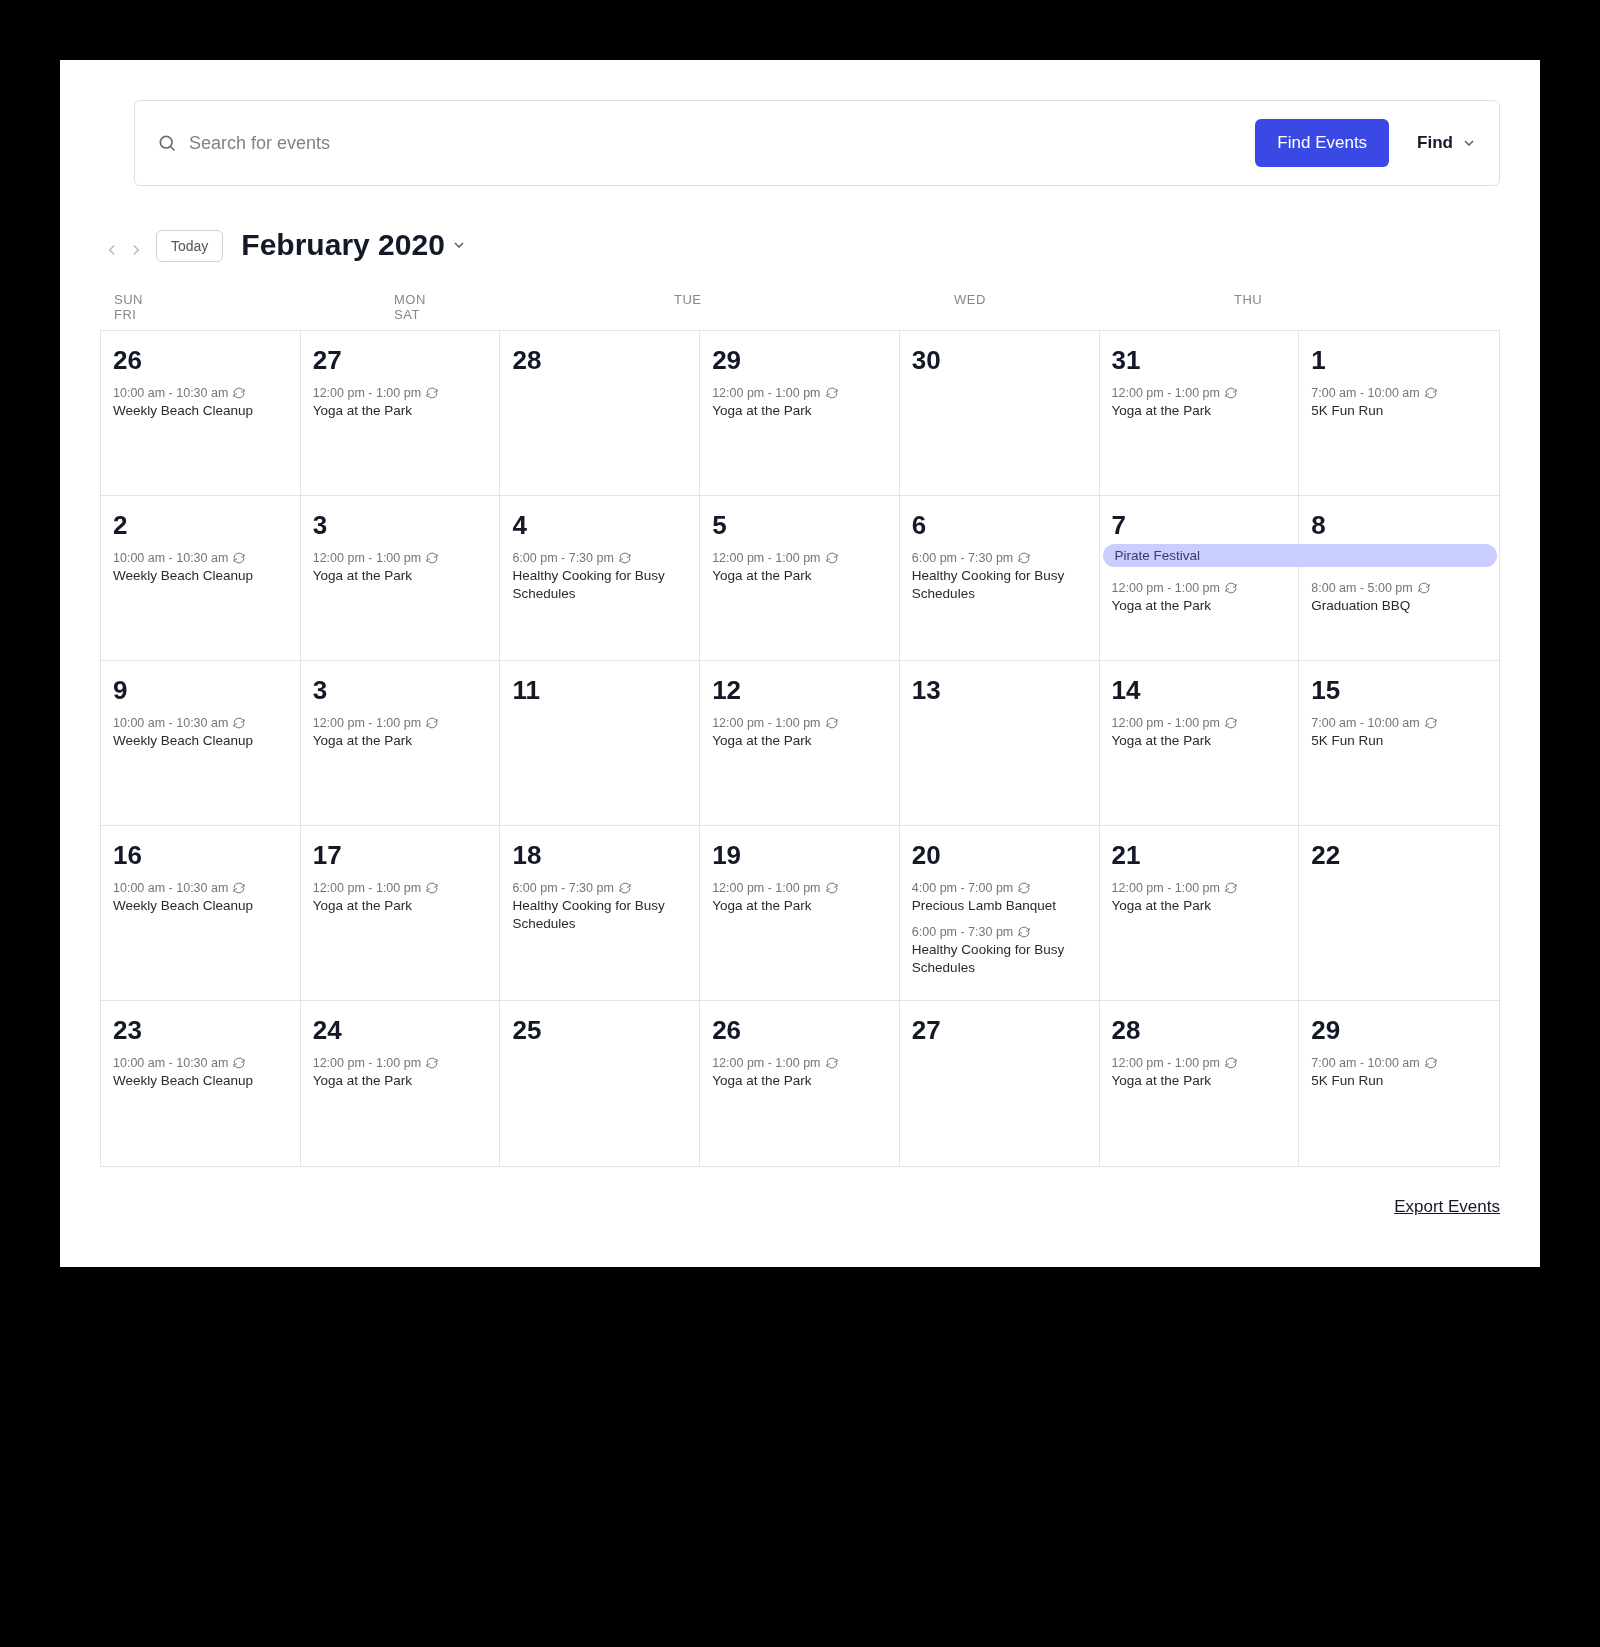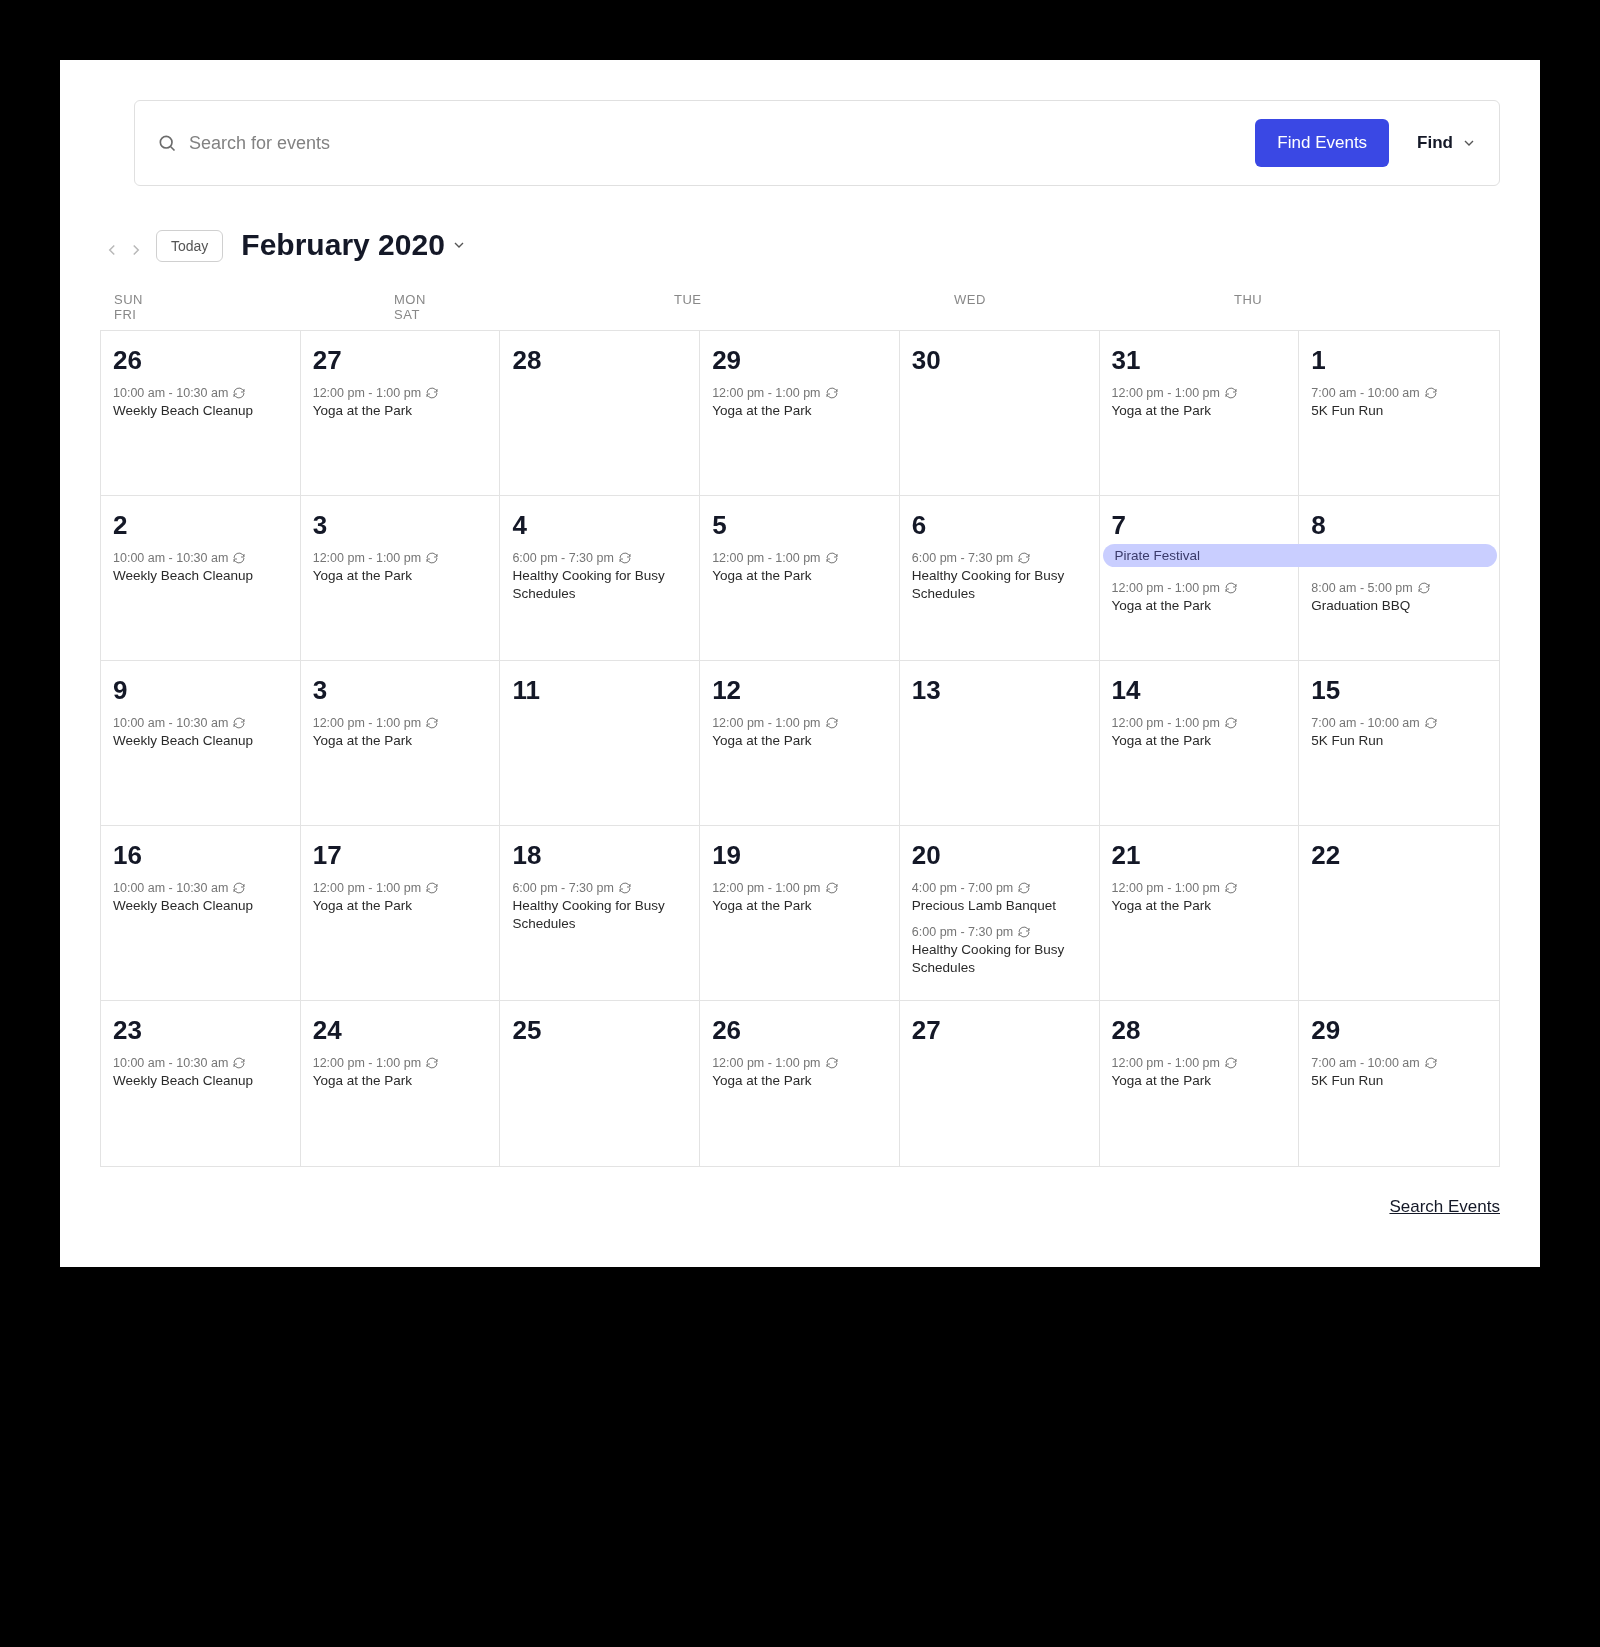--- a/index.html
+++ b/index.html
@@ -536,16 +536,16 @@
               <path d="M22 12a10 10 0 0 1-17 7l-3-3"></path>
               <path d="M2 20v-6h6"></path>
             </svg>
           </div>
           <div class="event-title">5K Fun Run</div>
         </div>
       </div>
     </div>
 
   <div class="export-row">
-    <span class="export-link">Search Events</span>
+    <span class="export-link">Export Events</span>
   </div>
 
 </div>
 
 </body></html>

